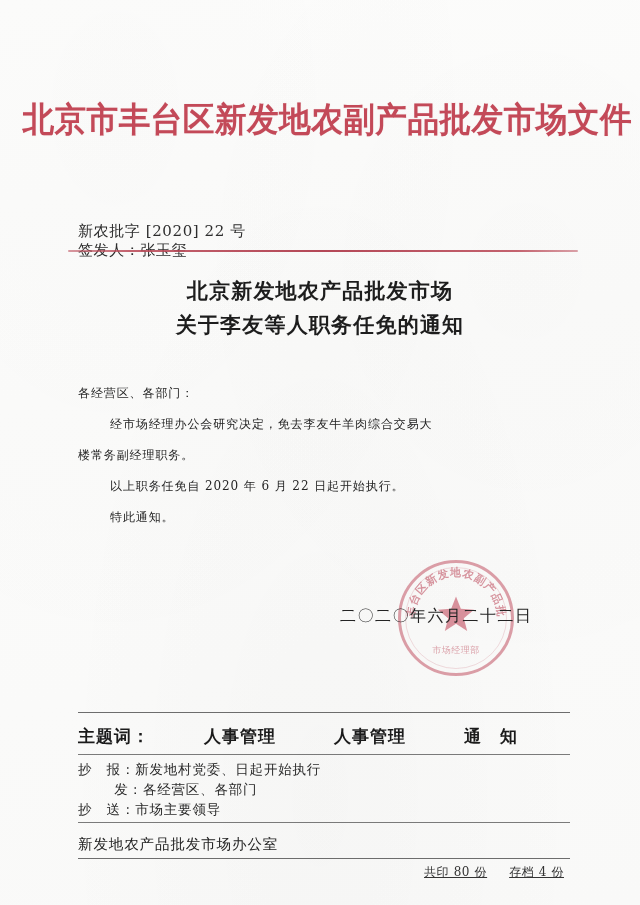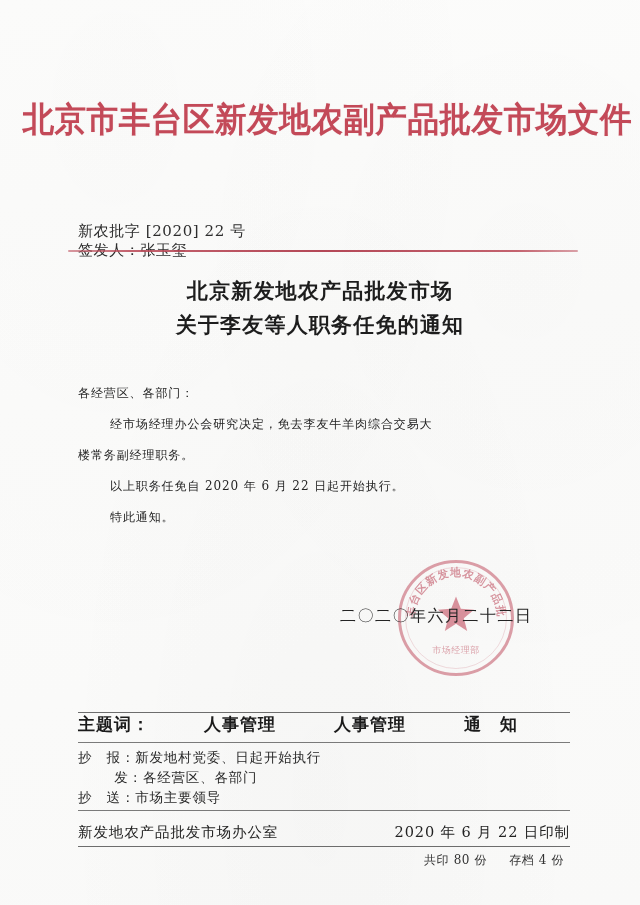--- a/index.html
+++ b/index.html
@@ -212,21 +212,21 @@
     font-size: 17px;
     font-weight: 700;
     color: #1b1b1b;
     letter-spacing: 1px;
     padding-bottom: 6px;
     white-space: nowrap;
     gap: 28px;
   }
   .kw-label { margin-right: 26px; }
   .kw-item { margin-right: 30px; }
-  .kw-item:last-child { margin-right: 0; }
+  .kw-item:last-child { margin-right: 0; margin-top: 12px; }
 
   .dist-block {
     padding-top: 4px;
     padding-bottom: 3px;
   }
   .dist-line {
     font-size: 13.5px;
     line-height: 20px;
     color: #2a2a2a;
     letter-spacing: 0.8px;
@@ -255,20 +255,21 @@
 
   .copies-row {
     display: flex;
     justify-content: flex-end;
     font-size: 12px;
     color: #333333;
     letter-spacing: 0.6px;
     padding-top: 5px;
     padding-right: 6px;
     white-space: nowrap;
+    text-decoration: underline;
   }
   .copies-row .cp { margin-left: 22px; }
 </style>
 </head>
 <body>
 
 <div class="page">
   <div class="paper-grain"></div>
 
   <div class="doc-header">
@@ -338,21 +339,20 @@
       </div>
       <div class="dist-line">
         <span class="dl-label">抄　送：</span><span>市场主要领导</span>
       </div>
     </div>
 
     <div class="footer-rule thin"></div>
 
     <div class="office-row">
       <span>新发地农产品批发市场办公室</span>
-      <span>2020 年 6 月 22 日印制</span>
     </div>
 
     <div class="footer-rule"></div>
 
     <div class="copies-row">
       <span class="cp">共印 80 份</span>
       <span class="cp">存档 4 份</span>
     </div>
   </div>
 </div>

